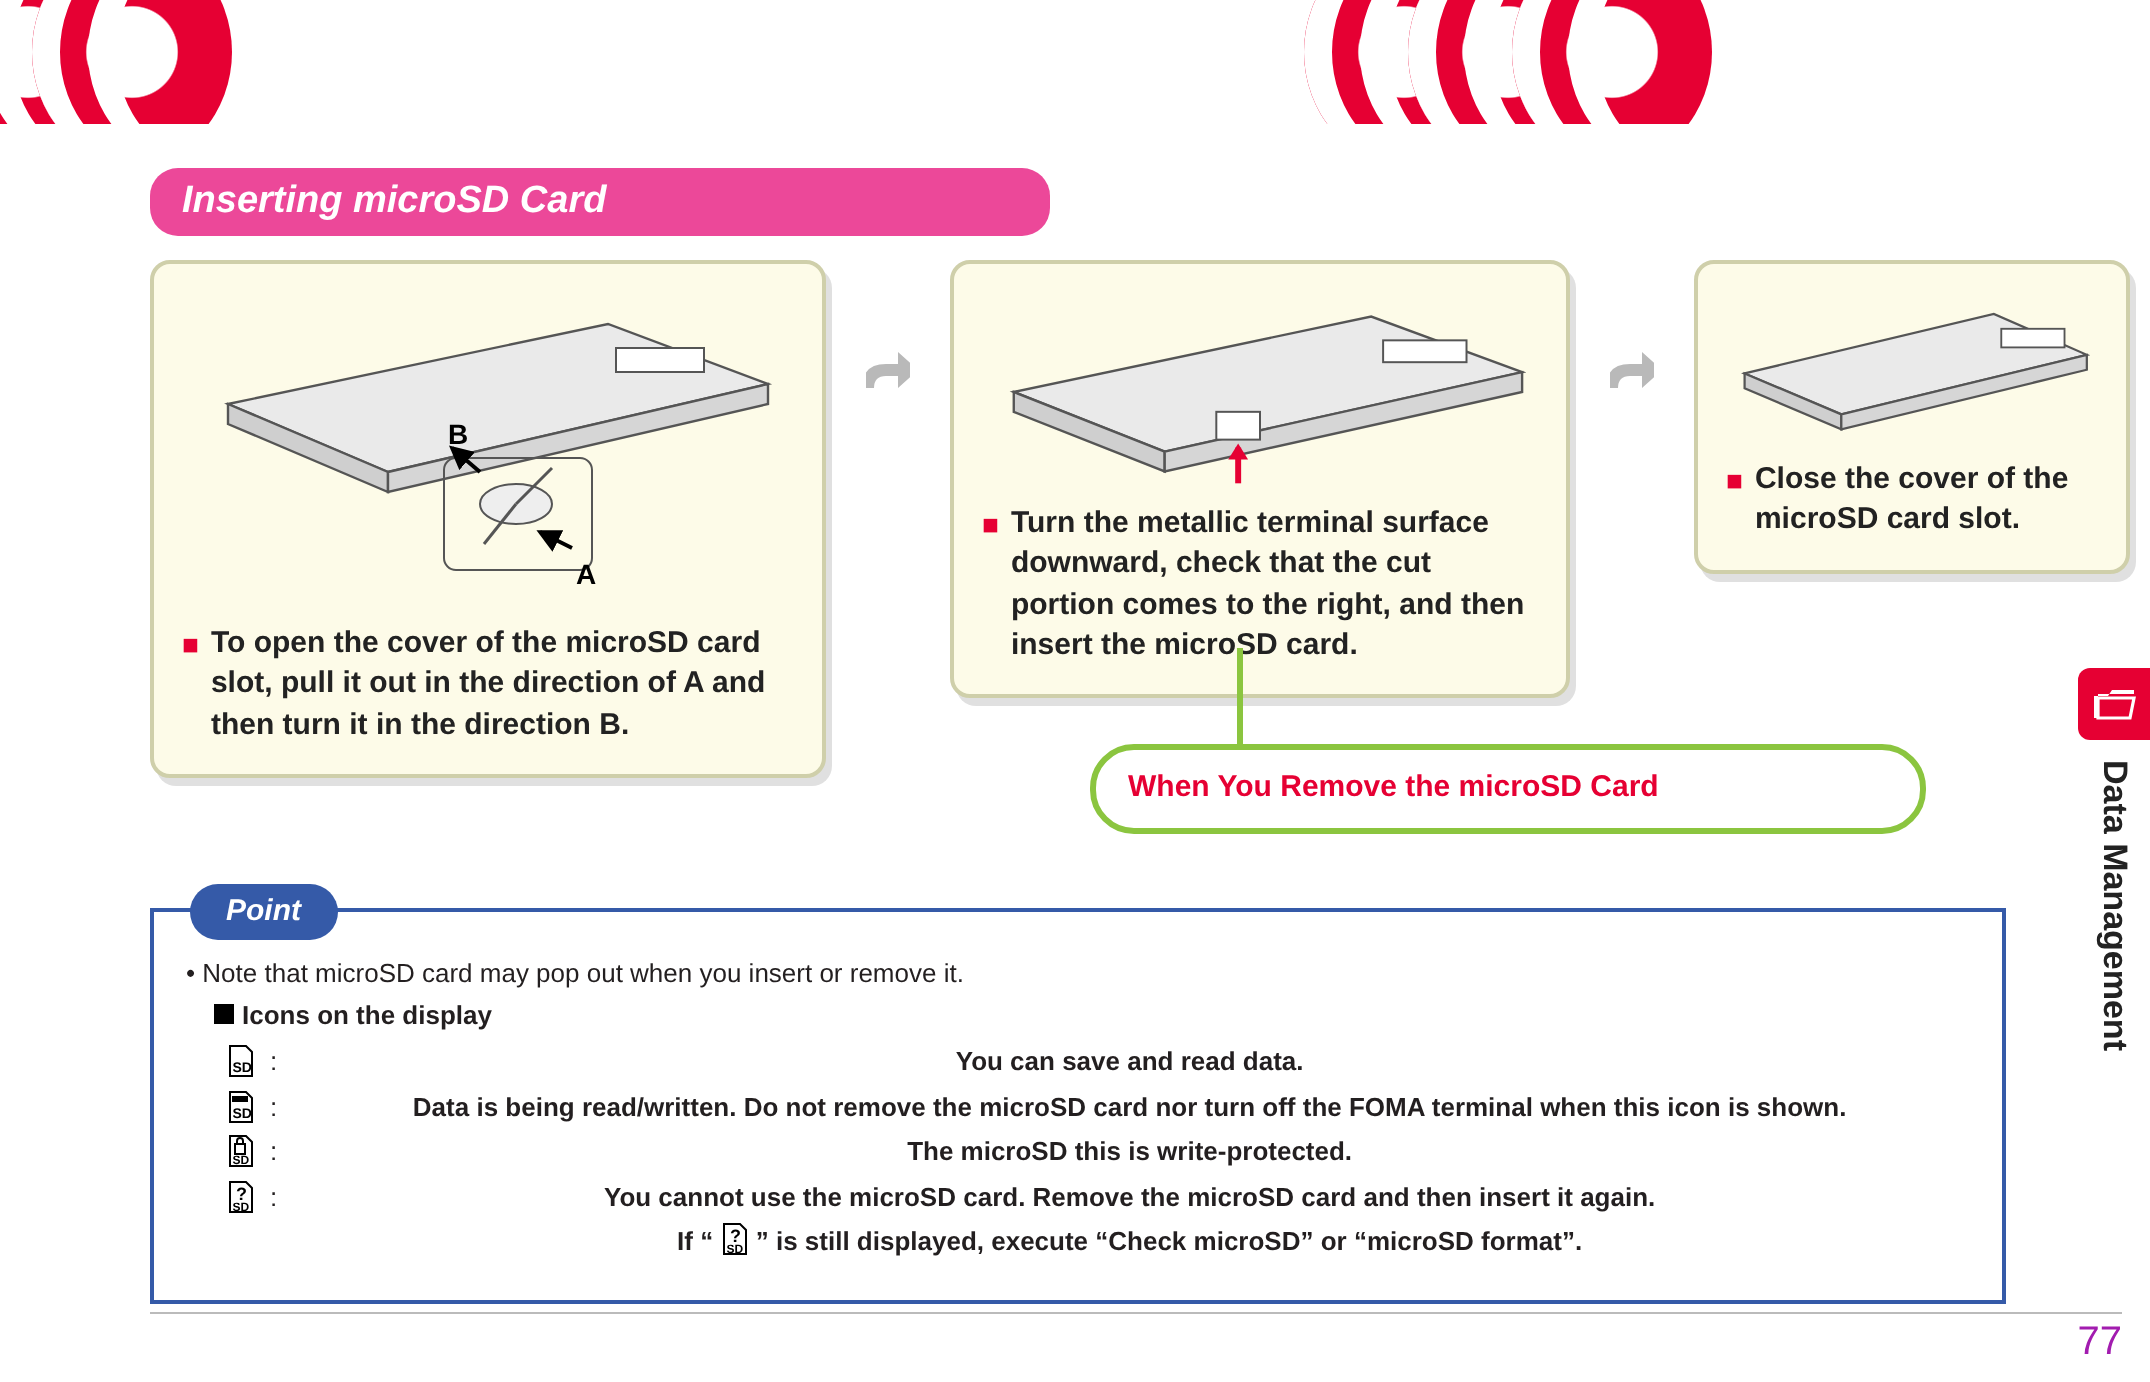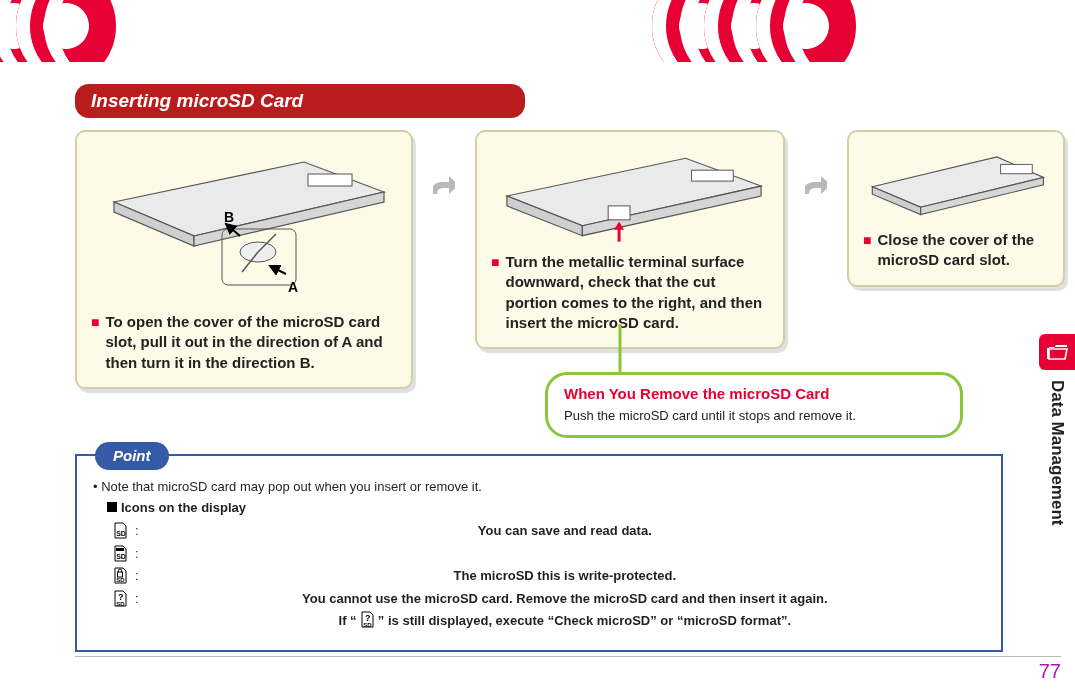--- a/index.html
+++ b/index.html
@@ -18,21 +18,21 @@
   .rings { position:absolute; top:-30px; display:flex; gap:-20px; }
   .rings.left { left:-40px; }
   .rings.right { left:700px; }
   .ring { width:100px; height:112px; border-radius:50%; background:#e60033; margin-left:-48px; position:relative; }
   .ring::after { content:""; position:absolute; inset:0; border-radius:50%; background:radial-gradient(circle at center,#fff 0 30%,transparent 31%); }
   .ring::before { content:""; position:absolute; inset:0; border-radius:50%; box-shadow: inset 14px 0 0 #fff, inset 28px 0 0 #e60033, inset 42px 0 0 #fff; }
 
   
   .heading-pill {
     position:absolute; left:75px; top:84px;
-    background:#b91c1c; color:#fff; font-weight:bold; font-style:italic;
+    background:#ec4899; color:#fff; font-weight:bold; font-style:italic;
     font-size:19px; padding:6px 30px 6px 16px; border-radius:14px;
     width:450px;
   }
 
   
   .steps-row { position:absolute; left:75px; top:130px; display:flex; align-items:flex-start; gap:20px; }
   .panel {
     background:#fdfbe8; border:2px solid #cfcfaa; border-radius:10px;
     box-shadow:3px 4px 0 rgba(0,0,0,0.12);
     padding:12px 14px 14px;
@@ -198,21 +198,20 @@
 </div>
 
 <div class="leader">
   <svg viewBox="0 0 110 60">
       <path d="M4,2 L4,52 L106,52" fill="none" stroke="#8bc53f" stroke-width="3"></path>
     </svg>
 </div>
 
 <div class="green-call">
   <div class="ttl">When You Remove the microSD Card</div>
-  <div class="body">Push the microSD card until it stops and remove it.</div>
 </div>
 
 <div class="point-box">
   <div class="point-tab">Point</div>
 
   <div class="pt-line">• <span>Note that microSD card may pop out when you insert or remove it.</span></div>
 
   <div class="pt-line sub-head"><span class="blacksq"></span><span>Icons on the display</span></div>
 
   <div class="icon-row">
@@ -229,20 +228,21 @@
   <div class="icon-row">
     <span class="glyph">
       <svg class="sd-icon" viewBox="0 0 14 17">
           <path d="M2,1 H10 L13,4 V16 H2 Z" fill="#fff" stroke="#000"></path>
           <rect x="3" y="3" width="8" height="3" fill="#000"></rect>
           <text x="3.2" y="14" font-size="7" font-weight="bold">SD</text>
         </svg>
     </span>
     <span>:</span>
     <span class="txt">
+      <span>Data is being read/written. Do not remove the microSD card nor turn off the FOMA terminal when this icon is shown.</span>
     </span>
   </div>
 
   <div class="icon-row">
     <span class="glyph">
       <svg class="sd-icon" viewBox="0 0 14 17">
           <path d="M2,1 H10 L13,4 V16 H2 Z" fill="#fff" stroke="#000"></path>
           <rect x="4.5" y="5" width="5" height="5" fill="none" stroke="#000"></rect>
           <path d="M5.5,5 V3.5 a1.5,1.5 0 0 1 3,0 V5" fill="none" stroke="#000"></path>
           <text x="3.2" y="15" font-size="6" font-weight="bold">SD</text>

